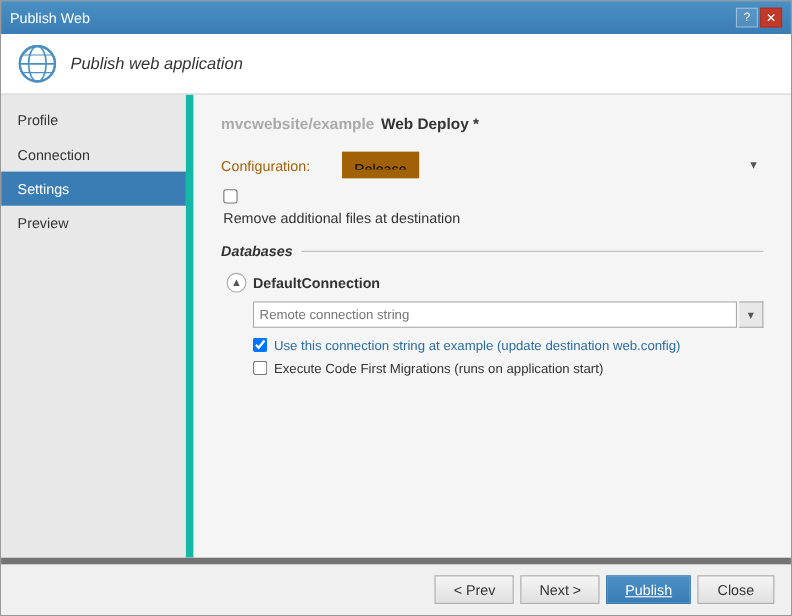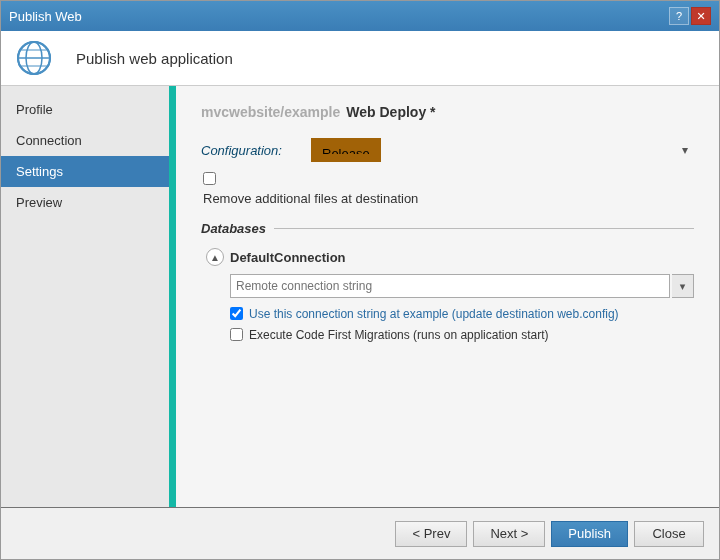--- a/index.html
+++ b/index.html
@@ -55,24 +55,25 @@
     }
     .title-btn.close-btn {
       background: #c0392b;
       border-color: #a93226;
     }
     .header-area {
       background: white;
       padding: 10px 15px;
       display: flex;
       align-items: center;
-      gap: 24px;
+      gap: 12px;
       border-bottom: 1px solid #ccc;
       flex-shrink: 0;
       height: 55px;
+      font-style: italic;
     }
     .globe-icon {
       width: 36px;
       height: 36px;
       flex-shrink: 0;
     }
     .header-title {
       font-size: 15px;
       color: #333;
       font-weight: normal;
@@ -119,24 +120,23 @@
       font-weight: bold;
       font-size: 14px;
     }
     .field-row {
       display: flex;
       align-items: center;
       margin-bottom: 10px;
     }
     .field-label {
       width: 110px;
-      color: #0c4a6e;
-      font-size: 13px;
-      flex-shrink: 0;
-      font-style: italic;
+      color: #a16207;
+      font-size: 13px;
+      flex-shrink: 0;
     }
     .field-select {
       flex: 1;
       height: 24px;
       border: 6px solid #a16207;
       background: #a16207;
       padding: 2px 5px;
       font-size: 13px;
       appearance: none;
       -webkit-appearance: none;
@@ -274,39 +274,40 @@
     .normal-label {
       color: #333;
       font-size: 12px;
     }
     .footer {
       display: flex;
       justify-content: flex-end;
       align-items: center;
       padding: 10px 15px;
       background: #f0f0f0;
-      border-top: 1px solid #737373;
+      border-top: 6px solid #737373;
       gap: 6px;
       height: 52px;
       flex-shrink: 0;
     }
     .footer-btn {
       height: 26px;
       padding: 0 16px;
       border: 1px solid #aaa;
       background: linear-gradient(to bottom, #f5f5f5, #e0e0e0);
       color: #333;
       font-size: 13px;
       cursor: pointer;
       min-width: 70px;
     }
     .footer-btn.primary {
       background: linear-gradient(to bottom, #4a90c4, #3a7db5);
       color: white;
       border-color: #2a6da5;
+      text-decoration: underline;
     }
     .connection-btn-wrapper {
       position: relative;
       display: flex;
     }
   </style>
 </head>
 <body>
 
 <div class="dialog">

